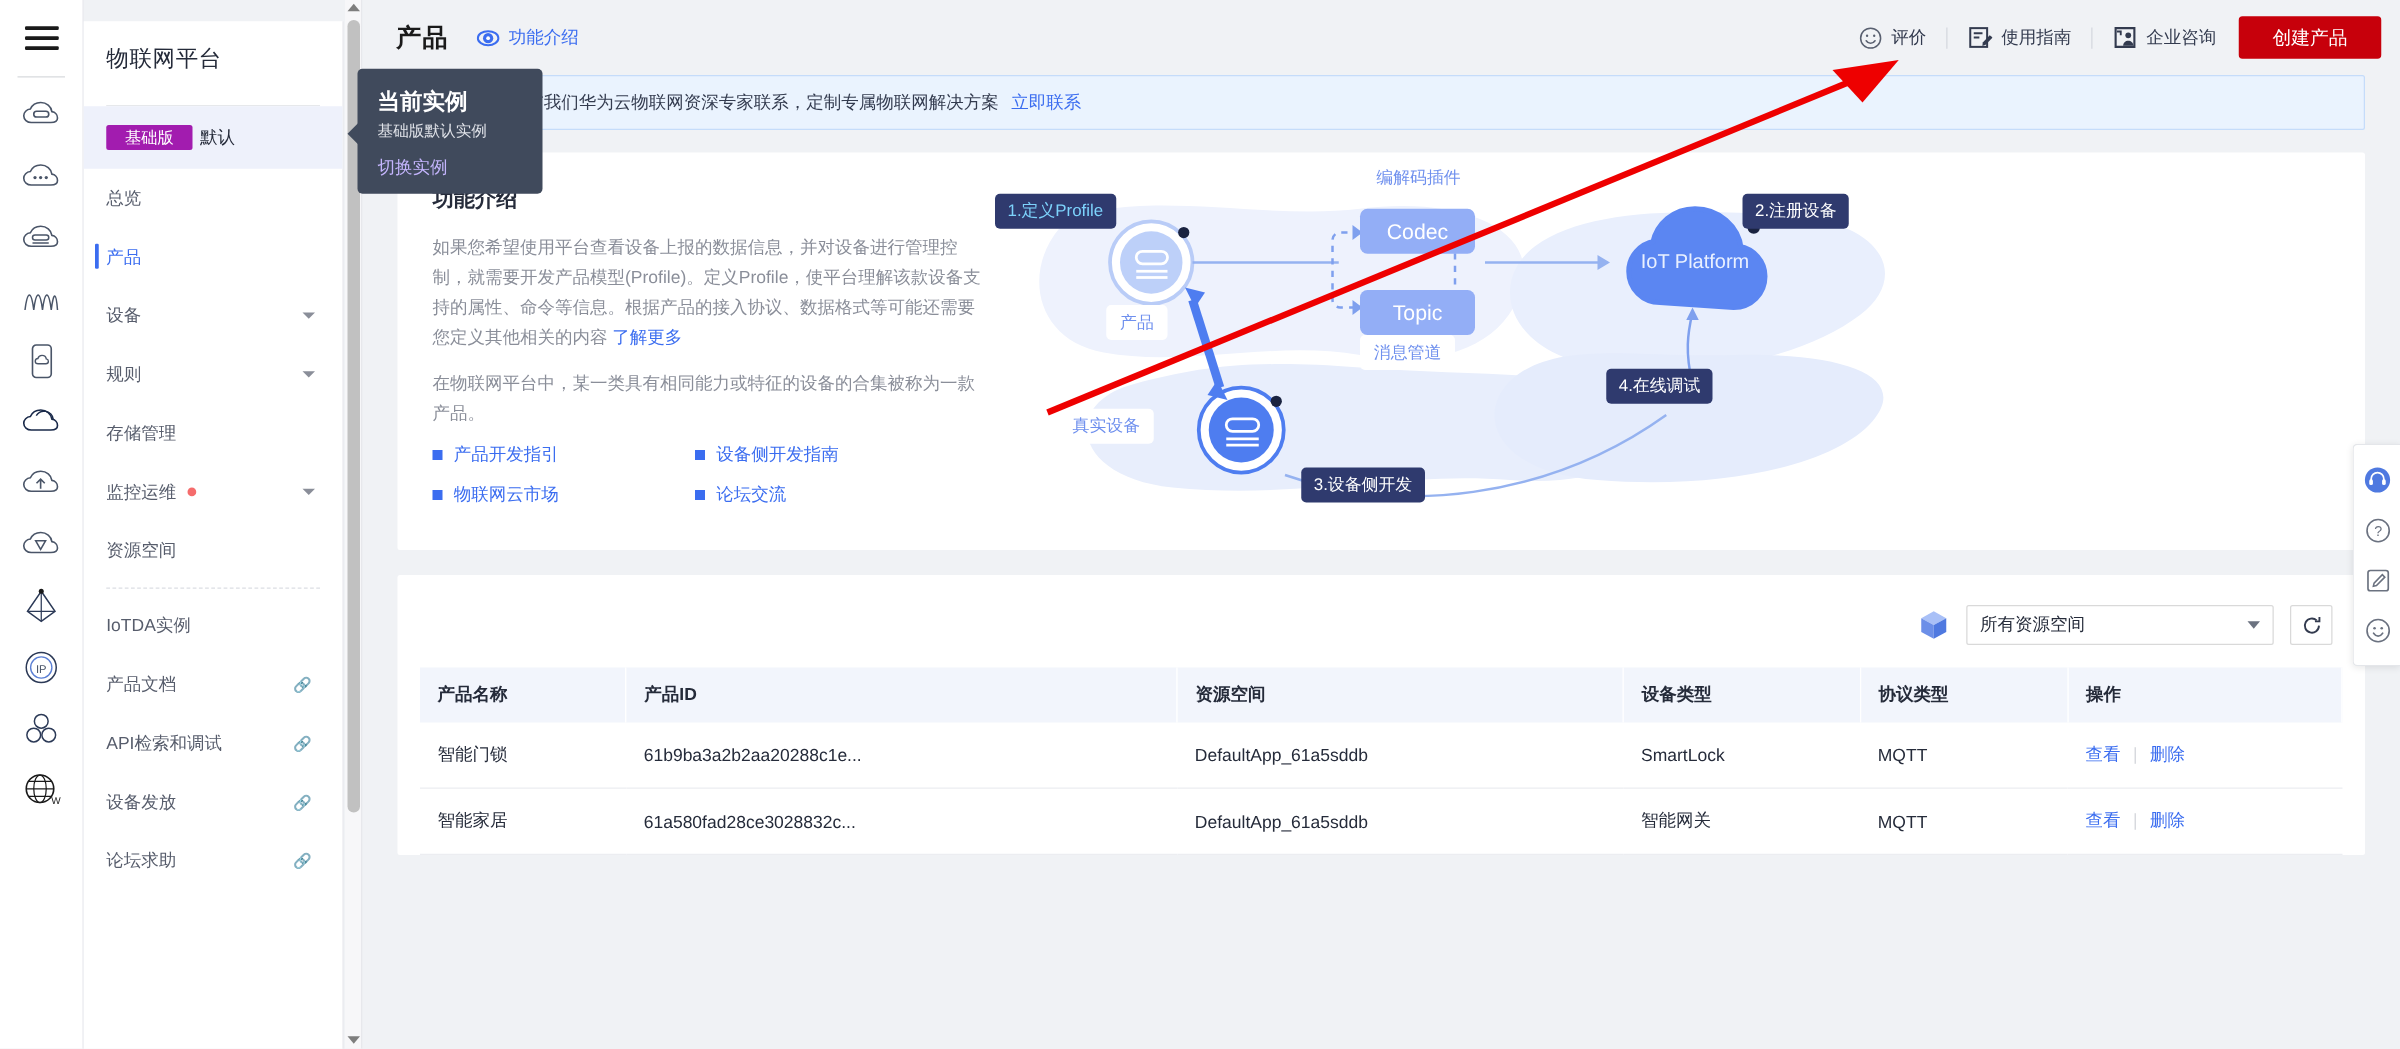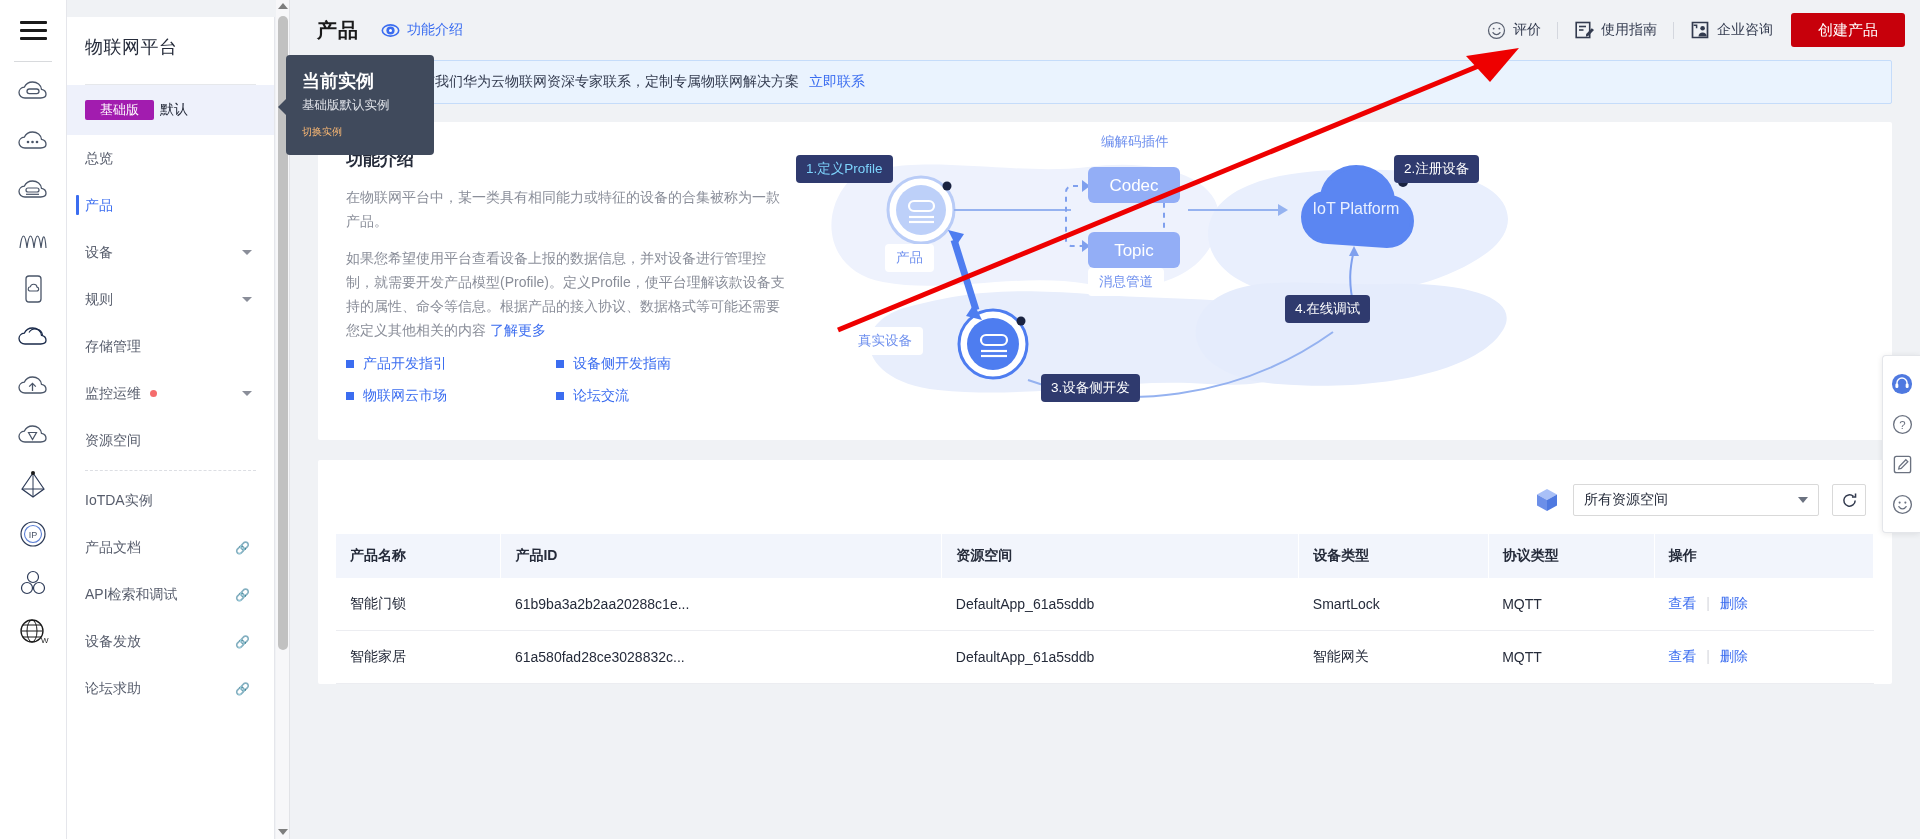--- a/index.html
+++ b/index.html
@@ -147,21 +147,21 @@
   .op .bar { color:#d7d9de; margin: 0 10px; }
 
   
   .tooltip {
     position:absolute; left: 286px; top: 55px; width: 148px; height: 100px;
     background:#404a5c; border-radius:4px; color:#fff; padding: 14px 16px 0 16px;
     z-index: 40;
   }
   .tooltip .tt-h { font-size:18px; font-weight:bold; margin-bottom: 4px; }
   .tooltip .tt-s { font-size:12.5px; color:#dfe2e8; }
-  .tooltip .tt-a { font-size:10px; color:#fdba74; margin-top: 11px; cursor:pointer; }
+  .tooltip .tt-a { font-size:14px; color:#c4b5fd; margin-top: 11px; cursor:pointer; }
   .tooltip::after {
     content:""; position:absolute; left:-8px; top: 43px;
     border-top:9px solid transparent; border-bottom:9px solid transparent;
     border-right:9px solid #404a5c;
   }
 
   
   .annot { position:absolute; left:0; top:0; width:1920px; height:839px; pointer-events:none; z-index:60; }
 
   
@@ -383,25 +383,25 @@
 
     <div class="notice">
       <span>欢迎企业客户与我们华为云物联网资深专家联系，定制专属物联网解决方案</span>
       <a href="#">立即联系</a>
     </div>
 
     <div class="card">
       <div class="intro">
         <div class="intro-text">
           <div class="intro-h">功能介绍</div>
-          <div class="intro-p">在物联网平台中，某一类具有相同能力或特征的设备的合集被称为一款产品。</div>
           <div class="intro-p">
             <span>如果您希望使用平台查看设备上报的数据信息，并对设备进行管理控制，就需要开发产品模型(Profile)。定义Profile，使平台理解该款设备支持的属性、命令等信息。根据产品的接入协议、数据格式等可能还需要您定义其他相关的内容</span>
             <span class="more">了解更多</span>
           </div>
+          <div class="intro-p">在物联网平台中，某一类具有相同能力或特征的设备的合集被称为一款产品。</div>
           <div class="links" id="intro-links">
               <div class="lk">
                 <i></i>
                 <span>产品开发指引</span>
               </div>
               <div class="lk">
                 <i></i>
                 <span>设备侧开发指南</span>
               </div>
               <div class="lk">

